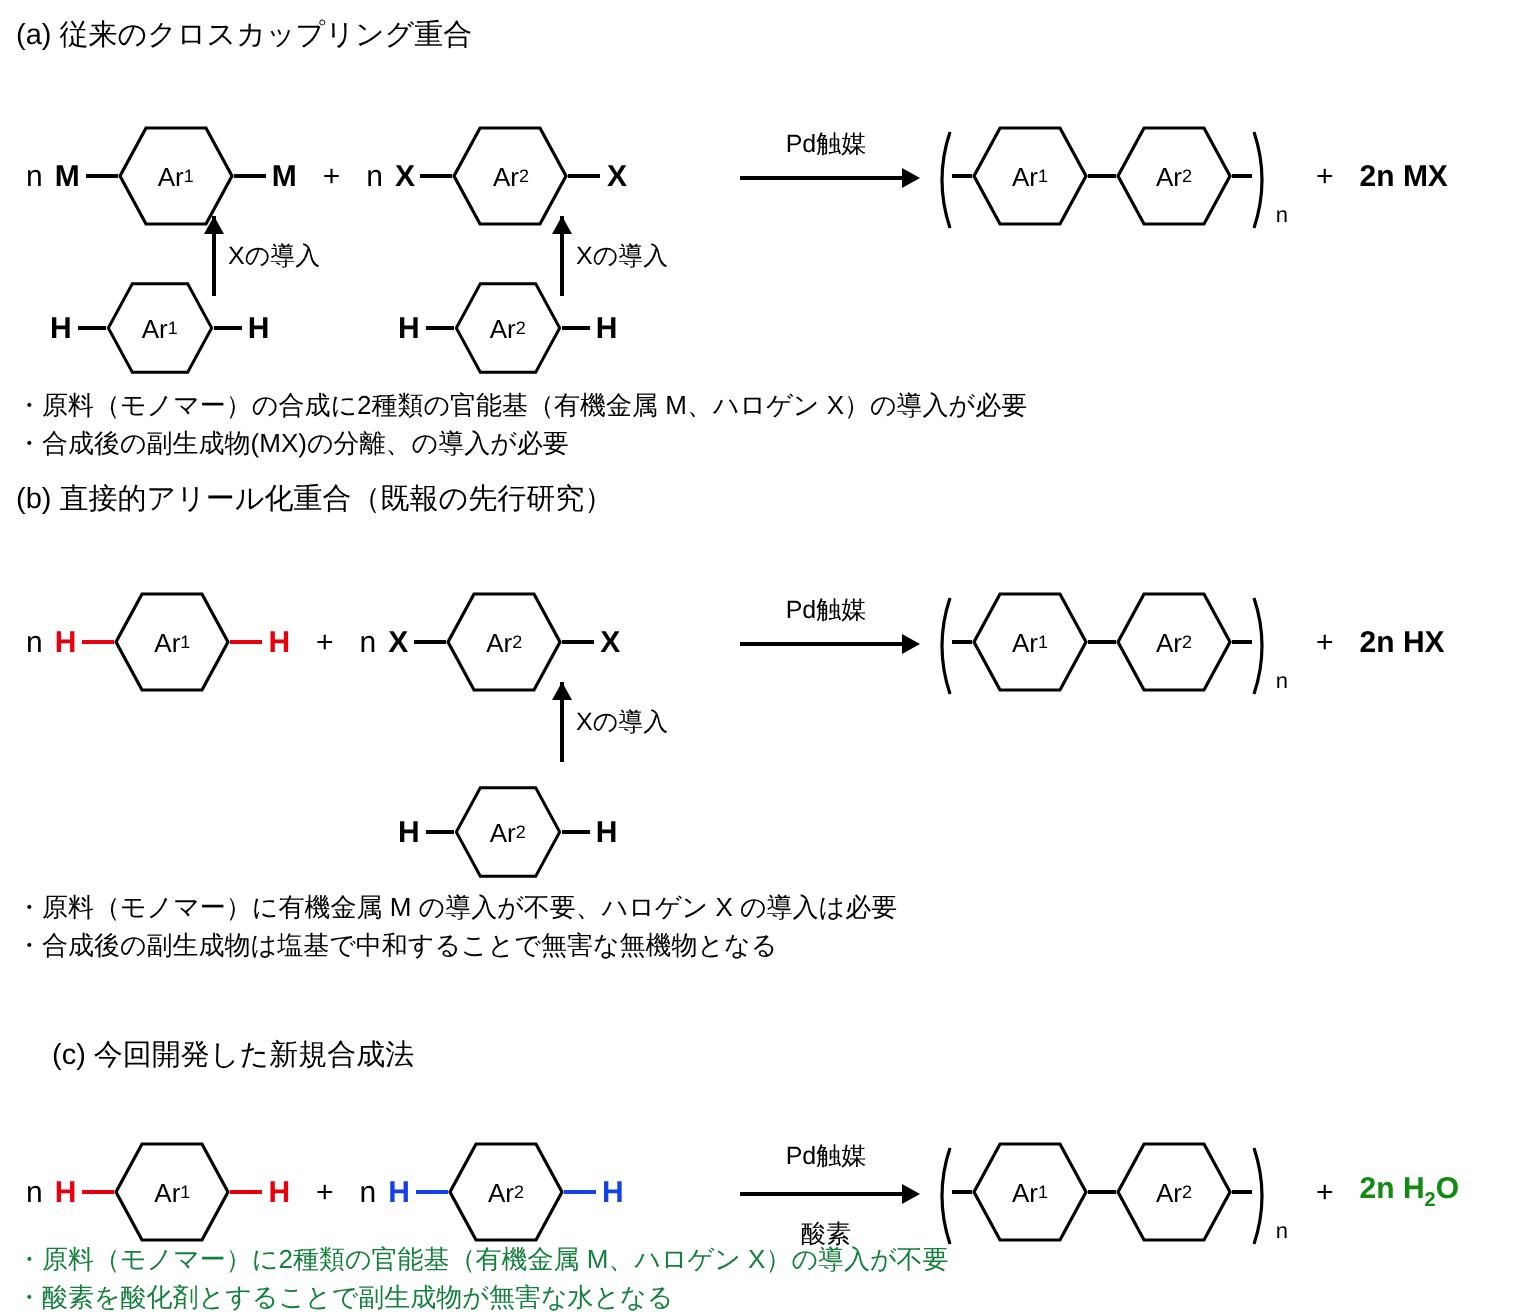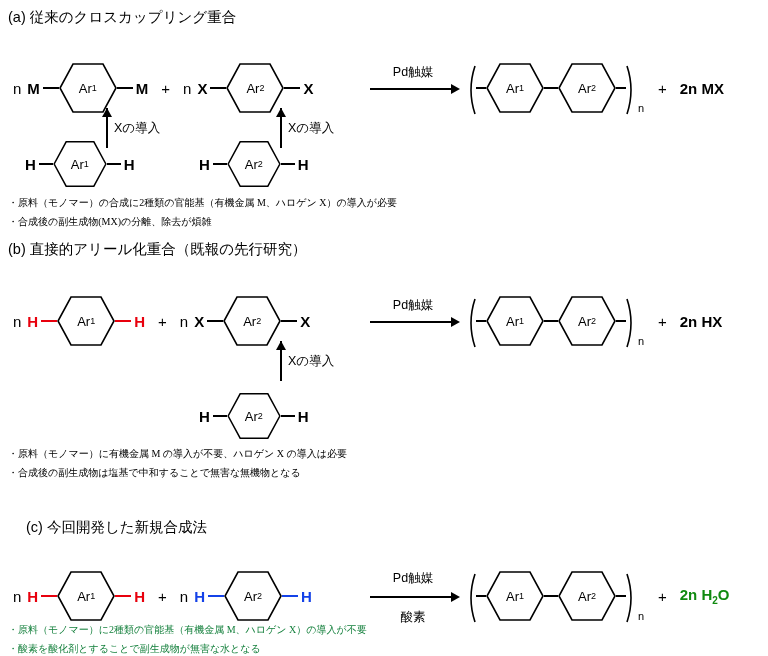--- a/index.html
+++ b/index.html
@@ -11,24 +11,23 @@
     position:relative;
     overflow:hidden;
   }
   .section-title{
     font-size:14.5px;
     position:absolute;
     white-space:nowrap;
   }
   .notes{
     position:absolute;
-    font-size:10px;
+    font-size:13px;
     line-height:19px;
     white-space:nowrap;
-    font-family:Liberation Serif, serif;
   }
   .notes.blue{color:#15803d;}
   .row{
     display:flex;
     align-items:center;
     position:absolute;
     white-space:nowrap;
   }
   .tok{font-size:15px;margin:0 3px;}
   .tok.b{font-weight:bold;}
@@ -191,21 +190,21 @@
     <span class="lbl">
         <span>Ar</span>
         <sup>2</sup>
       </span>
   </span>
   <span class="bond" style="width:14px;"></span>
   <span class="tok b">H</span>
 </div>
 
 <div class="notes" style="left:8px;top:193px;">・原料（モノマー）の合成に2種類の官能基（有機金属 M、ハロゲン X）の導入が必要</div>
-<div class="notes" style="left:8px;top:212px;">・合成後の副生成物(MX)の分離、除去が煩雑</div>
+<div class="notes" style="left:8px;top:212px;">・合成後の副生成物(MX)の分離、の導入が必要</div>
 
 <div class="section-title" style="left:8px;top:240px;">(b) 直接的アリール化重合（既報の先行研究）</div>
 
 <div class="row" style="left:10px;top:295px;">
   <span class="tok">n</span>
   <span class="tok red">H</span>
   <span class="bond red" style="width:16px;"></span>
   <span class="ring">
     <svg width="58" height="52" viewBox="0 0 58 52">
         <polygon points="14,2 44,2 57,26 44,50 14,50 1,26" fill="none" stroke="#000" stroke-width="1.6"></polygon>

